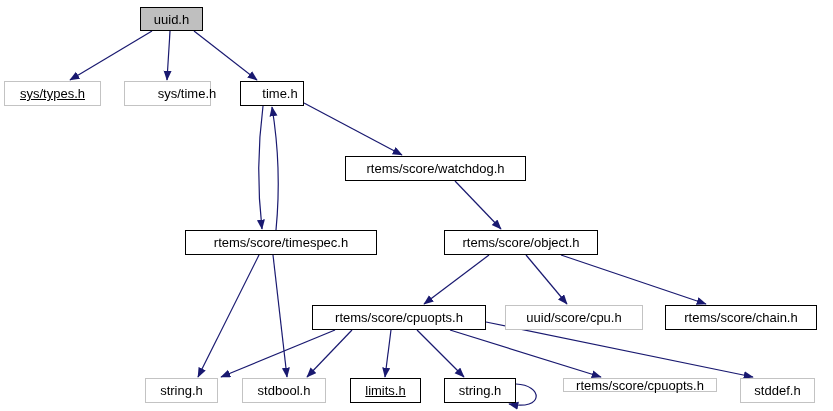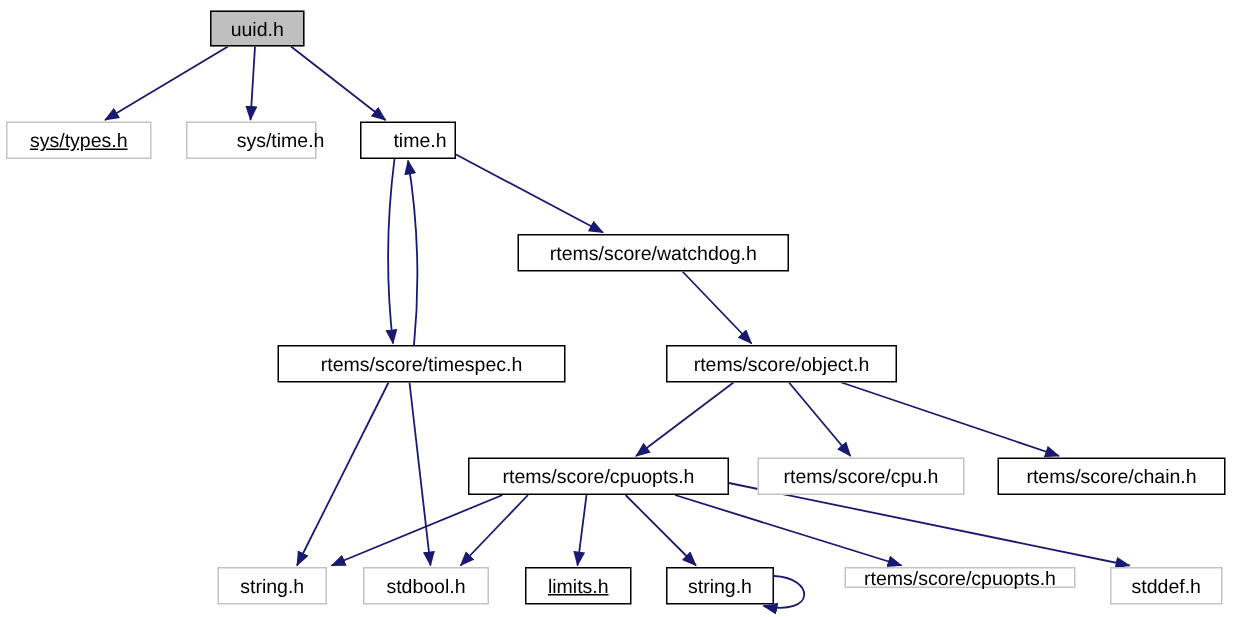--- a/index.html
+++ b/index.html
@@ -58,21 +58,21 @@
   </svg>
   <div id="nodes">
       <div class="node root" style="left: 140px; top: 7px; width: 63px; height: 24px;">uuid.h</div>
       <div class="node external" style="left: 4px; top: 81px; width: 97px; height: 25px; text-decoration: underline;">sys/types.h</div>
       <div class="node external" style="left: 124px; top: 81px; width: 87px; height: 25px; padding-left: 39px;">sys/time.h</div>
       <div class="node documented" style="left: 240px; top: 81px; width: 64px; height: 25px; padding-left: 16px;">time.h</div>
       <div class="node documented" style="left: 345px; top: 156px; width: 181px; height: 25px;">rtems/score/watchdog.h</div>
       <div class="node documented" style="left: 185px; top: 230px; width: 192px; height: 25px; text-align: right;">rtems/score/timespec.h</div>
       <div class="node documented" style="left: 444px; top: 230px; width: 154px; height: 25px;">rtems/score/object.h</div>
       <div class="node documented" style="left: 312px; top: 305px; width: 174px; height: 25px;">rtems/score/cpuopts.h</div>
-      <div class="node external" style="left: 505px; top: 305px; width: 138px; height: 25px;">rtems/score/cpu.h</div>
+      <div class="node external" style="left: 505px; top: 305px; width: 138px; height: 25px;">uuid/score/cpu.h</div>
       <div class="node documented" style="left: 665px; top: 305px; width: 152px; height: 25px;">rtems/score/chain.h</div>
       <div class="node external" style="left: 145px; top: 378px; width: 73px; height: 25px;">string.h</div>
       <div class="node external" style="left: 242px; top: 378px; width: 84px; height: 25px;">stdbool.h</div>
       <div class="node documented" style="left: 350px; top: 378px; width: 71px; height: 25px; text-decoration: underline;">limits.h</div>
       <div class="node documented" style="left: 444px; top: 378px; width: 72px; height: 25px;">string.h</div>
       <div class="node external" style="left: 563px; top: 378px; width: 154px; height: 14px;">rtems/score/cpuopts.h</div>
       <div class="node external" style="left: 740px; top: 378px; width: 75px; height: 25px;">stddef.h</div>
     </div>
 </div>
 

